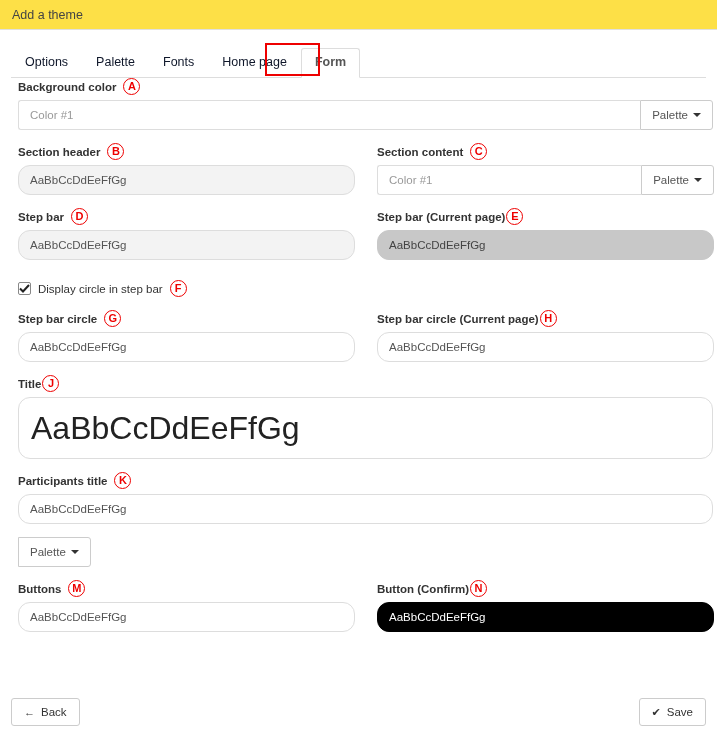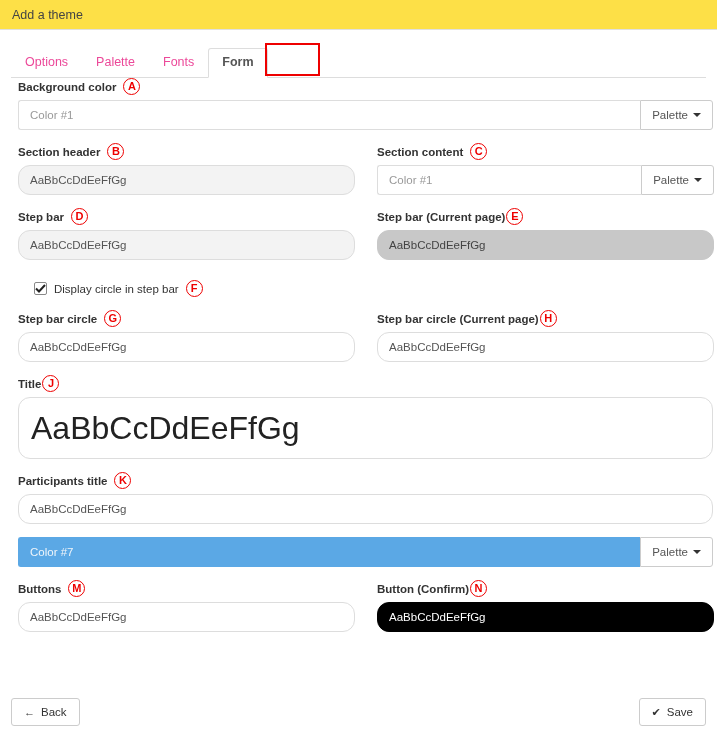--- a/index.html
+++ b/index.html
@@ -40,21 +40,21 @@
   .tabs {
     display: flex;
     align-items: flex-end;
     border-bottom: 1px solid #dddddd;
     height: 29px;
     position: relative;
   }
   .tab {
     padding: 6px 13px 7px 13px;
     font-size: 12.5px;
-    color: #ec4899;
+    color: #0f172a;
     cursor: pointer;
     line-height: 15px;
     background: transparent;
     border: 1px solid transparent;
     margin-bottom: -1px;
     white-space: nowrap;
   }
   .tab.active {
     color: #555555;
     background: #ffffff;
@@ -181,21 +181,20 @@
     border-right: 4px solid transparent;
     border-top: 4px solid #333333;
     display: inline-block;
   }
 
   
   .check-row {
     display: flex;
     align-items: center;
     margin-top: 20px;
-    margin-left: 16px;
   }
   .checkbox {
     width: 13px; height: 13px;
     border: 1px solid #888888;
     border-radius: 2px;
     background: #ffffff;
     display: inline-flex;
     align-items: center;
     justify-content: center;
     box-sizing: border-box;
@@ -245,20 +244,21 @@
 
 <div class="window-header">
   <span class="window-title">Add a theme</span>
 </div>
 
 <div class="tabs-wrap">
   <div class="tabs">
     <div class="tab">Options</div>
     <div class="tab">Palette</div>
     <div class="tab">Fonts</div>
+    <div class="tab">Home page</div>
     <div class="tab active">Form</div>
   </div>
   <div class="tab-highlight" style="left:265px; top:13px; width:55px; height:33px;"></div>
 </div>
 
 <div class="form-body">
 
   <div class="row">
     <div class="col full">
       <div class="field-label">
@@ -359,21 +359,20 @@
         <span>Participants title</span>
         <span class="anno">K</span>
       </div>
       <div class="input-box">AaBbCcDdEeFfGg</div>
     </div>
   </div>
 
   <div class="row">
     <div class="col full field-group">
       <div class="input-group">
-        <div class="input-box blue">Color #7</div>
         <div class="palette-btn">
           <span>Palette</span>
           <span class="caret"></span>
         </div>
       </div>
     </div>
   </div>
 
   <div class="row">
     <div class="col field-group">

